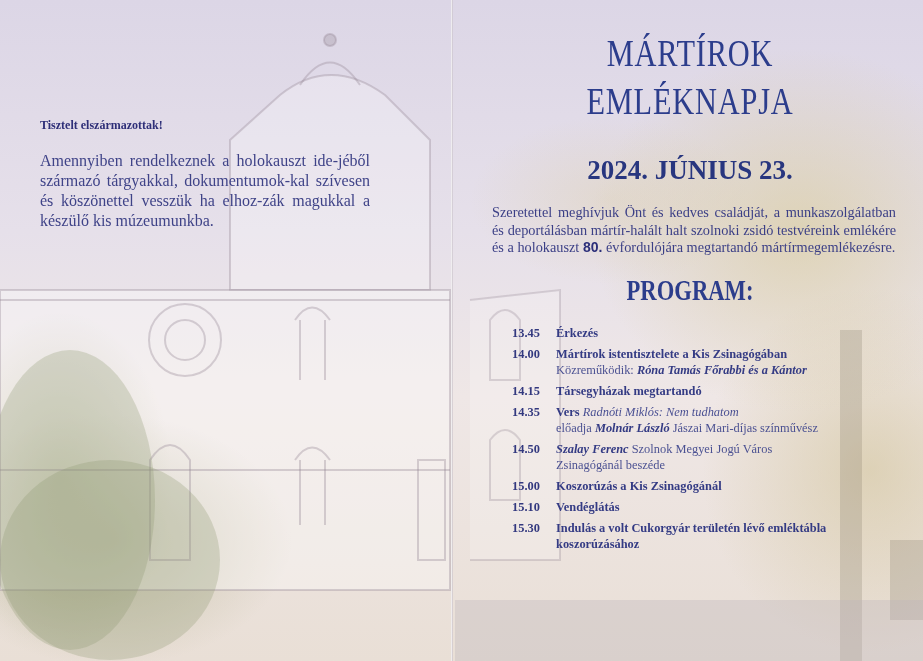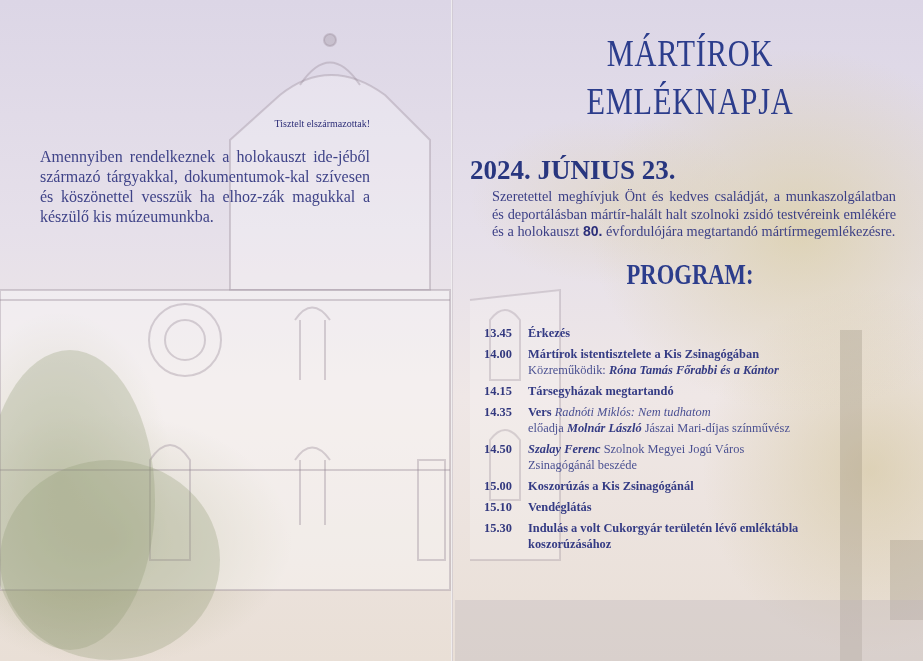--- a/index.html
+++ b/index.html
@@ -22,47 +22,47 @@
     
     .building {
       position: absolute; left: 0; top: 0; width: 923px; height: 661px; pointer-events: none;
     }
     .fold {
       position: absolute; left: 451px; top: 0; width: 2px; height: 661px;
       background: linear-gradient(90deg, rgba(255,255,255,0.9), rgba(180,170,180,0.6));
     }
     .left-panel { position: absolute; left: 40px; top: 118px; width: 330px; }
     .left-heading {
-      text-align: right; font-weight: normal; color: #2e2f78;
-      font-size: 10px; margin: 0 0 18px 0;
+      text-align: left; font-weight: bold; color: #2e2f78;
+      font-size: 12px; margin: 0 0 18px 0;
     }
     .left-body {
       color: #3f4388; font-size: 16px; line-height: 20px;
       text-align: justify; margin: 0; hyphens: manual;
     }
     .right-panel { position: absolute; left: 470px; top: 30px; width: 440px; }
     .main-title {
       text-align: center; color: #2c3d8c; font-size: 37px; letter-spacing: 1px;
       margin: 0; line-height: 48px; transform: scaleX(0.82); transform-origin: center;
       font-weight: normal;
     }
     .date {
-      color: #28367f; font-weight: bold; font-size: 27px;
+      text-align: center; color: #28367f; font-weight: bold; font-size: 27px;
       margin: 28px 0 0 0; line-height: 32px;
     }
     .invite {
       color: #3b3f86; font-size: 14.3px; line-height: 17.5px; text-align: justify;
-      margin: 2px 8px 0 22px; width: 404px;
+      margin: 18px 8px 0 22px; width: 404px;
     }
     .invite b { font-family: "Liberation Sans", "DejaVu Sans", sans-serif; color: #2c2f7a; font-size: 14px; }
     .program-title {
       text-align: center; color: #2c3d8c; font-size: 29px; margin: 16px 0 0 0;
       line-height: 34px; transform: scaleX(0.78); transform-origin: center;
     }
-    .schedule { position: absolute; left: 484px; top: 325px; width: 400px; font-family: Liberation Serif, serif; }
+    .schedule { position: absolute; left: 512px; top: 325px; width: 400px; font-family: Liberation Serif, serif; }
     .row { display: flex; margin-bottom: 5px; }
     .time {
       width: 44px; flex: 0 0 44px; color: #33397f; font-weight: bold; font-size: 12.4px;
       line-height: 16px;
     }
     .desc { color: #3f458d; font-size: 12.4px; line-height: 16px; }
     .desc .b { font-weight: bold; color: #343b84; margin-top: 34px; }
     .desc .bi { font-weight: bold; font-style: italic; color: #343b84; }
     .desc .i { font-style: italic; color: #4a5093; }
     .desc .n { color: #4b5192; }

